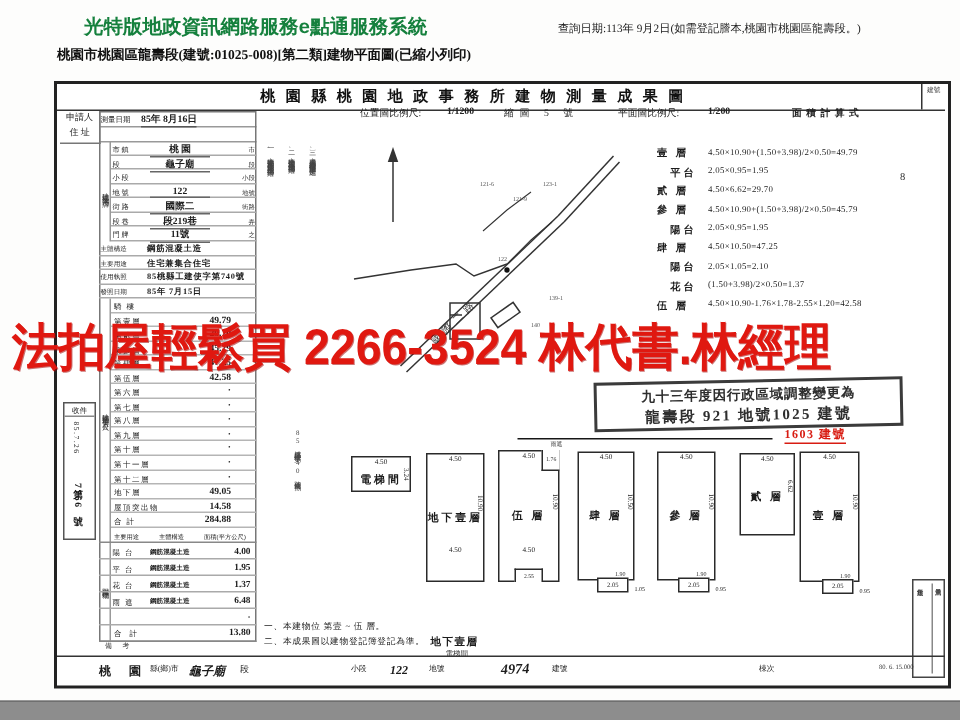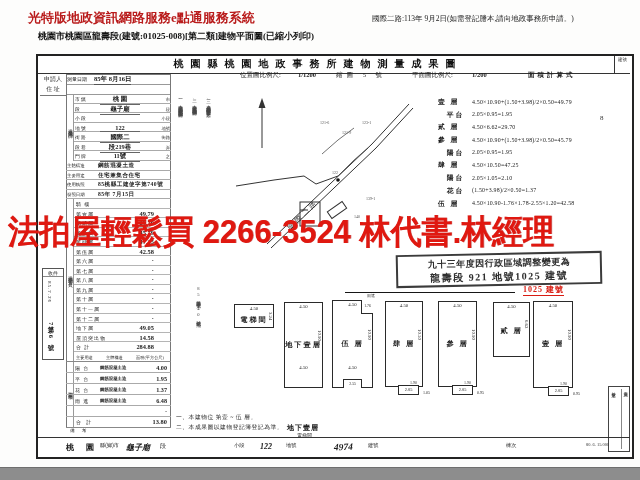--- a/index.html
+++ b/index.html
@@ -1,20 +1,20 @@
 <!DOCTYPE html>
 <html><head>
 <meta charset="utf-8">
 <style>
   html,body{margin:0;padding:0;}
   body{width:640px;height:480px;position:relative;background:#fdfdfc;overflow:hidden;
        font-family:"Liberation Serif", serif;color:#1c1c1c;}
   .r{position:absolute;}
   
-  .sys-title{left:28px;top:9px;font-family:Liberation Serif, serif;font-size:13px;font-weight:bold;color:#b91c1c;}
+  .sys-title{left:56px;top:9px;font-family:Liberation Mono, monospace;font-size:13px;font-weight:bold;color:#15803d;}
   .query-note{left:372px;top:14px;width:262px;font-size:7.5px;color:#222;text-align:left;}
   .subtitle{left:38px;top:30px;font-size:9px;font-weight:bold;color:#111;}
   
   .frame{left:36px;top:54px;width:594px;height:401px;border:2px solid #222;background:#fff;}
   .doc-title{left:38px;top:57px;width:560px;text-align:center;font-size:10px;font-weight:bold;letter-spacing:7px;color:#111;}
   .title-line{left:38px;top:73px;width:592px;border-top:1px solid #333;height:0;}
   .title-right{left:614px;top:56px;width:15px;height:17px;border-left:1px solid #333;font-size:4.5px;text-align:center;line-height:8px;color:#333;}
   .applicant{left:40px;top:74px;width:26px;height:21px;font-size:6px;text-align:center;line-height:10px;border-right:0.6px solid #777;border-bottom:0.6px solid #777;}
   .survey-row{left:66px;top:74px;width:105px;height:10px;font-size:6px;border-bottom:0.5px solid #999;}
   .survey-row .lab{position:absolute;left:1px;top:2px;font-size:5px;}
@@ -114,21 +114,21 @@
   .bf9{left:330px;font-size:5.2px;top:6px;}
   .bf10{left:468px;font-size:5.2px;top:6px;}
   .bf11{left:548px;font-size:4.4px;top:1px;color:#333;}
   
   .gray-band{left:0;top:467px;width:640px;height:13px;background:#8d8d8d;border-top:1px solid #6f6f6f;}
 </style>
 </head>
 <body>
 
 <div class="r sys-title">光特版地政資訊網路服務e點通服務系統</div>
-<div class="r query-note">國際二路:113年 9月2日(如需登記謄本,請向地政事務所申請。)</div>
+<div class="r query-note">查詢日期:113年 9月2日(如需登記謄本,桃園市桃園區龍壽段。)</div>
 <div class="r subtitle">桃園市桃園區龍壽段(建號:01025-008)[第二類]建物平面圖(已縮小列印)</div>
 
 <div class="r frame"></div>
 <div class="r doc-title">桃園縣桃園地政事務所建物測量成果圖</div>
 <div class="r title-line"></div>
 <div class="r title-right">建號</div>
 
 <div class="r applicant">
   <div>申請人</div>
   <div>住 址</div>
@@ -509,21 +509,21 @@
 <div class="r plan-cap1">地下壹層</div>
 <div class="r plan-cap2">電梯間</div>
 <div class="r plan-note1">一、本建物位 第壹 ~ 伍 層。</div>
 <div class="r plan-note2">二、本成果圖以建物登記簿登記為準。</div>
 
 <div class="r stamp">
   <div class="l1">九十三年度因行政區域調整變更為</div>
   <div class="l2">龍壽段 921 地號1025 建號</div>
 </div>
 <div class="r scan-line"></div>
-<div class="r stamp-echo">1025 建號</div>
+<div class="r stamp-echo">1603 建號</div>
 <div class="r watermark" style="color: rgb(224, 24, 16);">法拍屋輕鬆買  2266-3524  林代書.林經理</div>
 
 <div class="r sign-box">
   <span class="sc sc1">主任核定</span>
   <span class="sc sc2">測量員</span>
 </div>
 
 <div class="r bottom-line"></div>
 <div class="r bottom-strip">
   <span class="bf1">桃 園</span>

